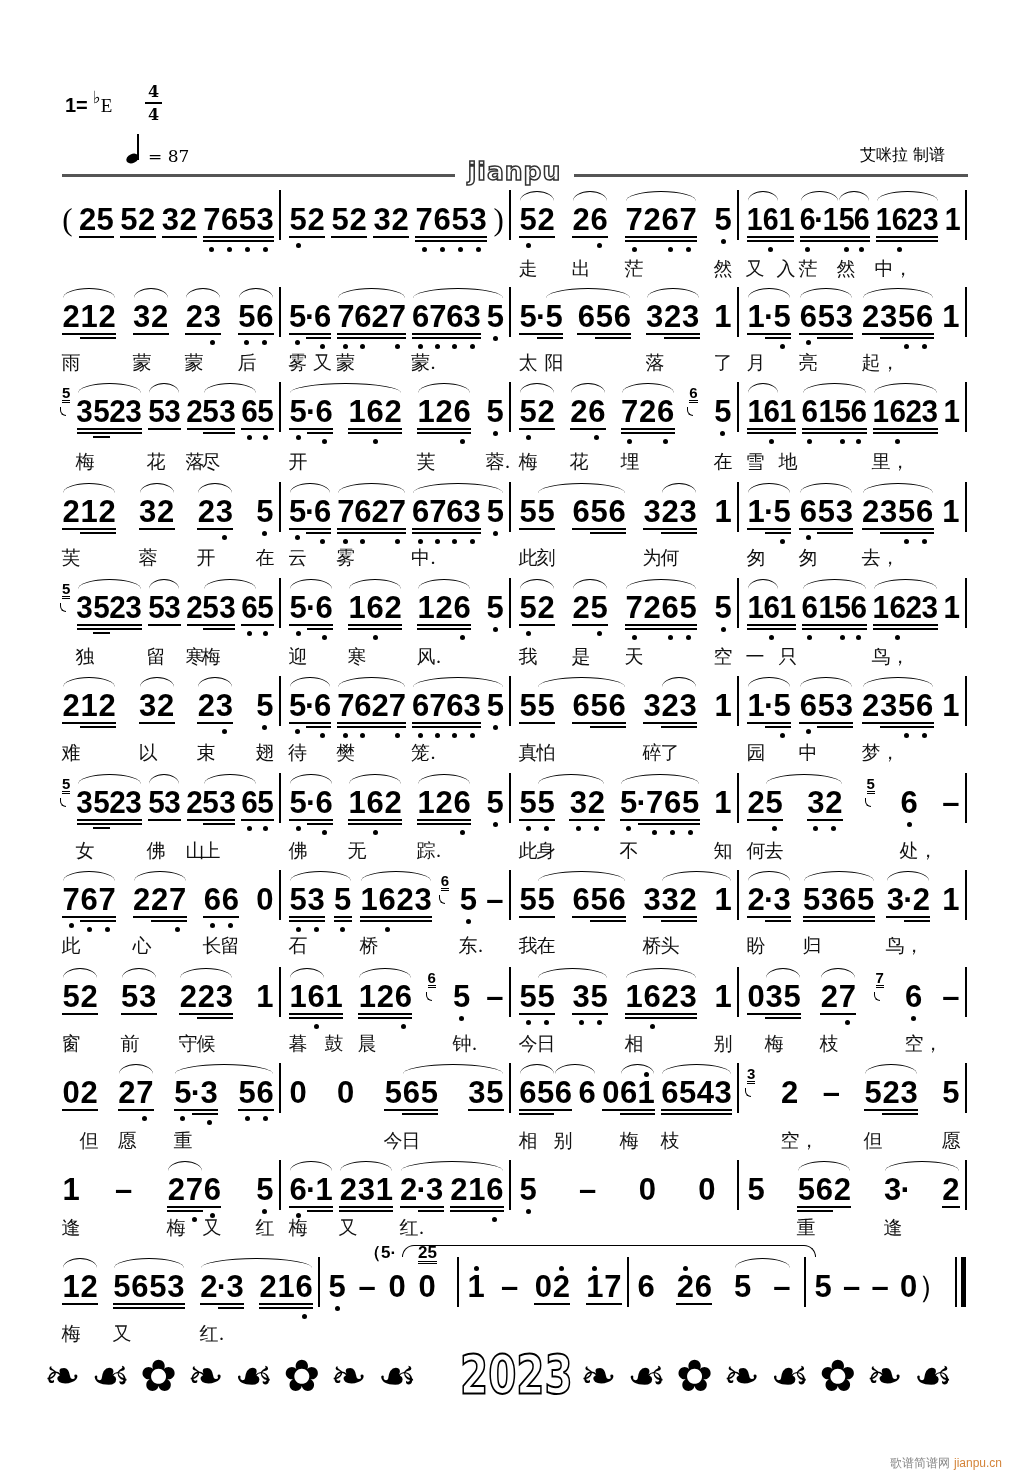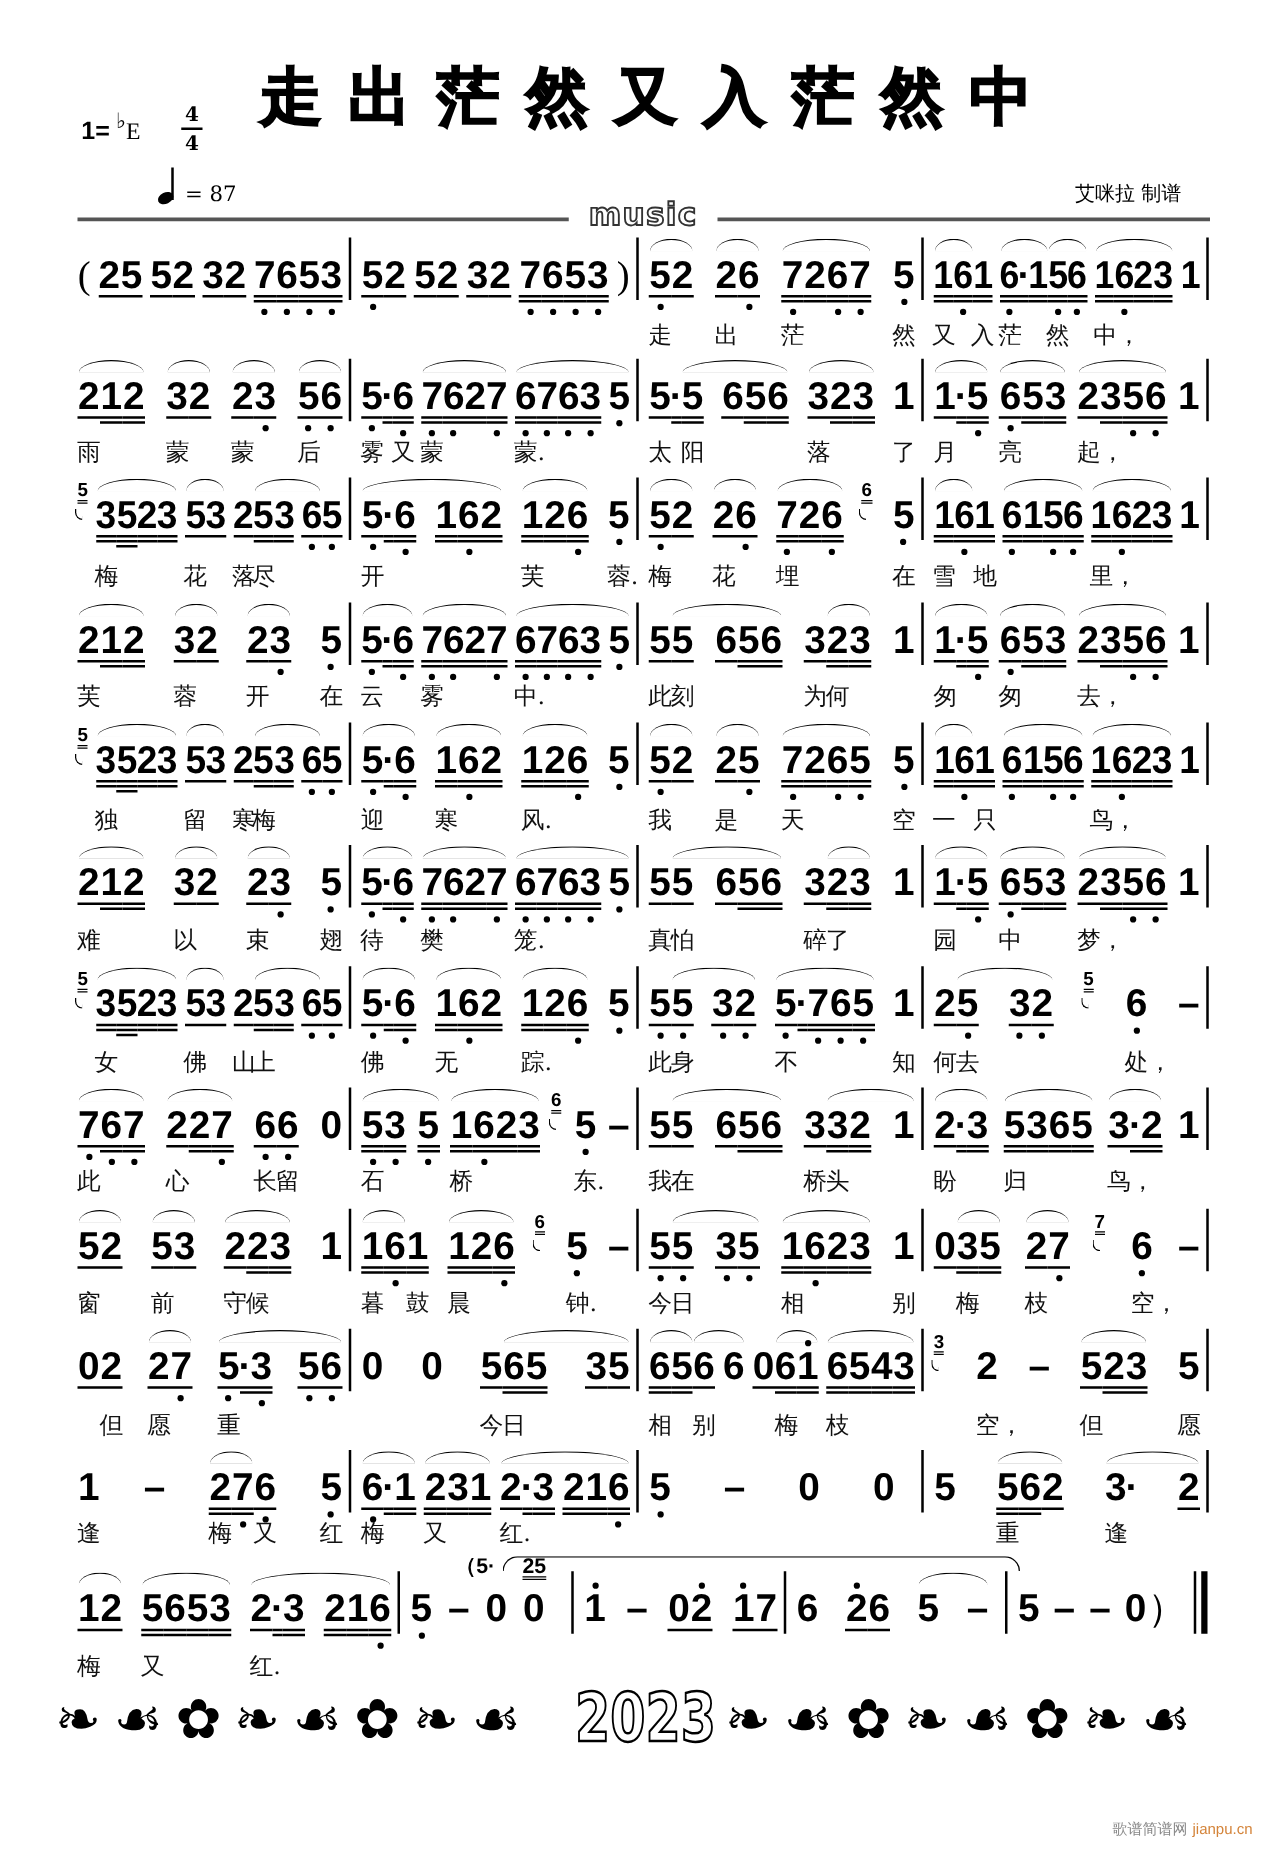--- a/index.html
+++ b/index.html
@@ -48,42 +48,41 @@
   .orn-left { left:4px; }
   .orn-right { left:540px; }
   .orn-year { position:absolute; left:420px; top:-3px; font-weight:bold; font-size:54px; line-height:56px; font-family:"DejaVu Sans", sans-serif; color:#fff; -webkit-text-stroke:2px #000; transform:scaleX(0.75); transform-origin:left center; white-space:nowrap; }
   .watermark { position:absolute; left:890px; top:1455px; font-size:12px; line-height:16px; font-family:"DejaVu Sans", sans-serif; color:#888; white-space:nowrap; }
   .wm-domain { color:#d4843a; font-family:"Liberation Sans", sans-serif; margin-left:4px; }
 </style>
 </head>
 <body>
 
 <div class="page">
-  <div class="title">走出茫然又入茫然中</div>
 
   <div class="key">
     <span class="key-prefix">1=</span><span class="flat">♭</span><span class="keynote">E</span>
   </div>
 
   <div class="timesig">
     <span>4</span>
     <span class="ts-line"></span>
     <span>4</span>
   </div>
 
   <div class="tempo">
     <span class="qn-stem"></span>
     <span class="qn-head"></span>
     <span class="tempo-text">= 87</span>
   </div>
 
   <div class="arranger">艾咪拉 制谱</div>
 
   <div class="div-line" style="left:62px;width:393px;"></div>
-  <div class="music-label">music</div>
+  <div class="music-label">jianpu</div>
   <div class="div-line" style="left:574px;width:394px;"></div>
 
   <div id="score">
       <div class="staff-row" style="top: 203px;">
         <div class="measure" style="left: 0px; width: 218px;">
           <div class="mcontent" style="left: 0px; right: 6px;">
             <span class="grp">
               <span class="nc paren" style="width: 10.6415px;">
                 <span class="gl">(</span>
               </span>

